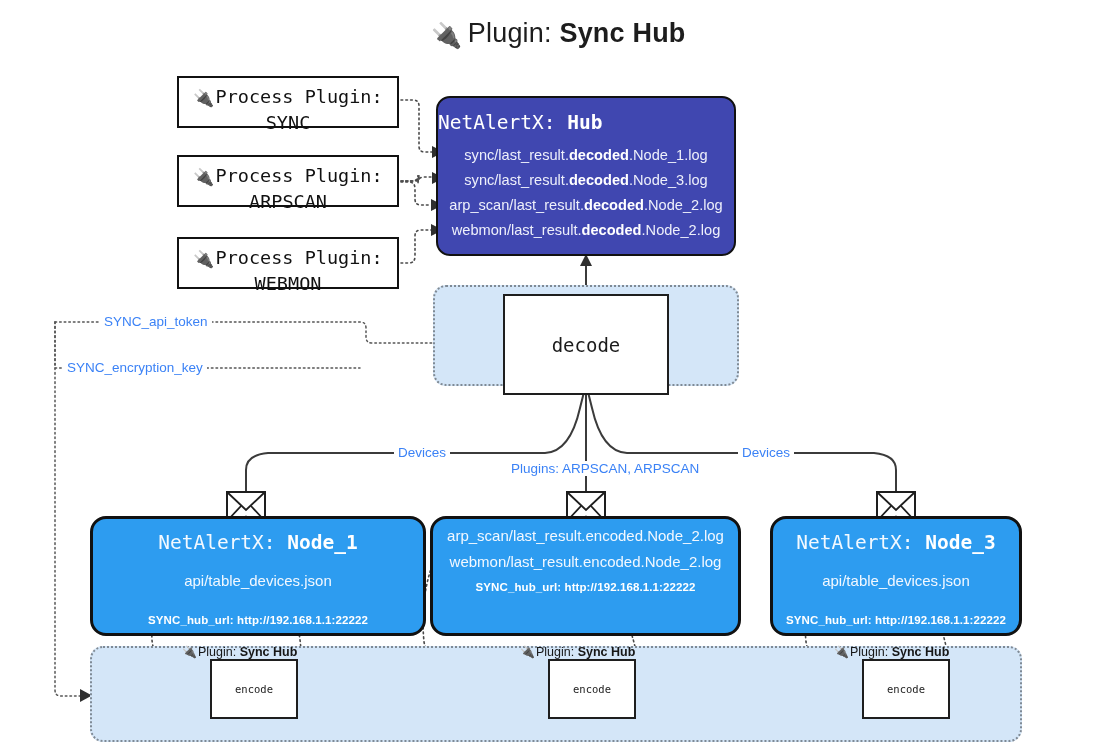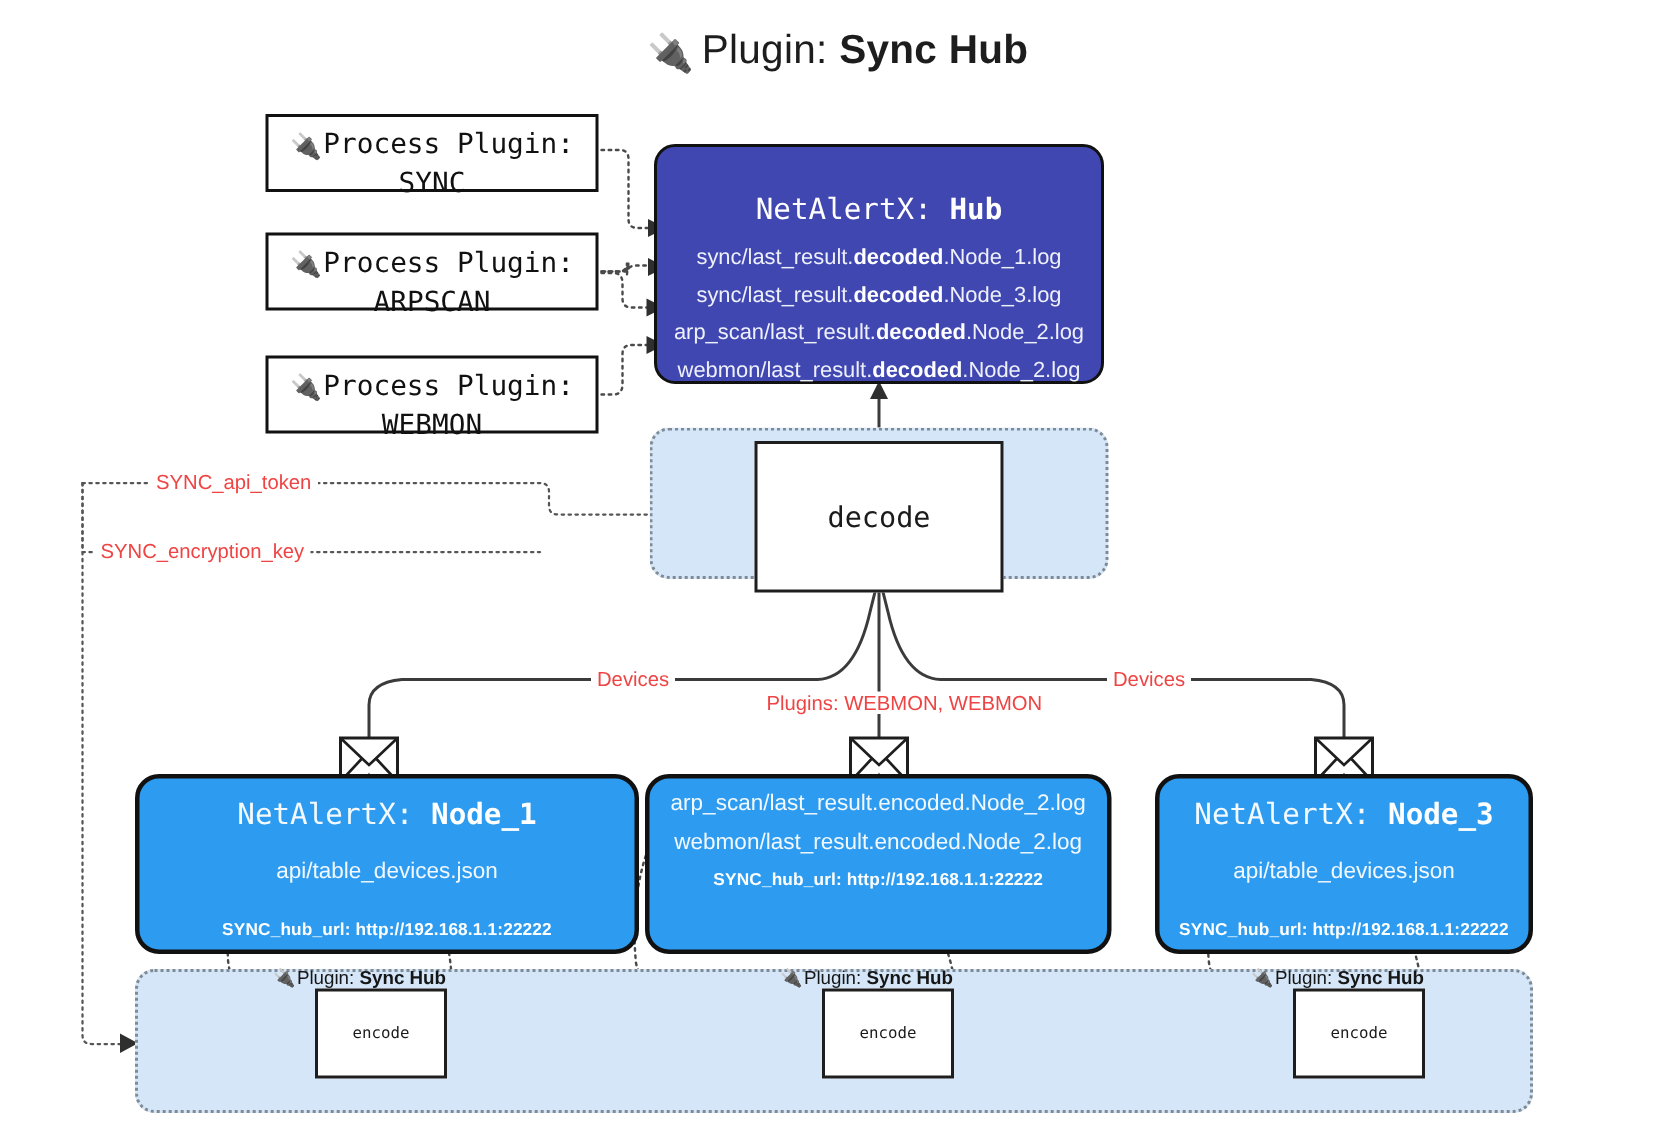--- a/index.html
+++ b/index.html
@@ -23,39 +23,39 @@
   .procbox .pl{font-family:"DejaVu Sans",sans-serif;font-size:17px;
                margin-right:1px;vertical-align:-1px;}
 
   
   #hub-url{left:445px;top:76px;width:290px;text-align:center;font-size:11.5px;
            font-weight:bold;color:#2b2b2b;letter-spacing:.1px;margin-top:32px;}
   #hub{left:436px;top:96px;width:300px;height:160px;background:#4047b0;
        border:2.5px solid #111;border-radius:14px;box-sizing:border-box;
        color:#fff;}
   #hub .hubtitle{font-family:"DejaVu Sans Mono","Liberation Mono",monospace;
-       font-size:19.5px;text-align:center;margin-top:30px;color:#ffffff;}
+       font-size:19.5px;margin-top:13px;color:#ffffff;}
   #hub .hubtitle b{font-weight:bold;}
   #hub .loglist{margin-top:9px;}
   #hub .logline{font-size:14.6px;line-height:25px;text-align:center;
        color:#eef0fb;white-space:nowrap;}
   #hub .logline b{font-weight:bold;color:#ffffff;}
 
   
   #decode-wrap{left:433px;top:285px;width:306px;height:101px;
        background:#d4e6f8;border:2px dotted #7f8a95;border-radius:13px;
        box-sizing:border-box;}
   #decode{left:503px;top:294px;width:166px;height:101px;background:#fff;
        border:2.5px solid #1e1e1e;box-sizing:border-box;
        font-family:"DejaVu Sans Mono","Liberation Mono",monospace;
        font-size:19px;color:#1b1b1b;display:flex;align-items:center;
        justify-content:center;}
 
   
-  .edgelabel{font-size:13.5px;color:#ef4444;background:#ffffff;
+  .edgelabel{font-size:13.5px;color:#3b82f6;background:#ffffff;
        padding:0 4px;white-space:nowrap;text-align:center;}
 
   
   .node{border:3px solid #111;border-radius:16px;background:#2d9cf0;
         box-sizing:border-box;color:#fff;}
   .node .ntitle{font-family:"DejaVu Sans Mono","Liberation Mono",monospace;
         font-size:19.5px;text-align:center;margin-top:12px;color:#f3f9ff;}
   .node .ntitle b{font-weight:bold;color:#ffffff;}
   .node .nline{font-size:15px;text-align:center;color:#f2f8ff;
         line-height:26px;white-space:nowrap;}
@@ -188,21 +188,21 @@
   </div>
 
   <div class="abs" id="decode-wrap"></div>
   <div class="abs" id="decode">decode</div>
 
   <div class="abs edgelabel" style="left:100px;top:314px;">SYNC_api_token</div>
   <div class="abs edgelabel" style="left:63px;top:360px;">SYNC_encryption_key</div>
 
   <div class="abs edgelabel" style="left:394px;top:445px;">Devices</div>
   <div class="abs edgelabel" style="left:738px;top:445px;">Devices</div>
-  <div class="abs edgelabel" style="left:507px;top:461px;">Plugins: WEBMON, WEBMON</div>
+  <div class="abs edgelabel" style="left:507px;top:461px;">Plugins: ARPSCAN, ARPSCAN</div>
 
   <div class="abs node" style="left:90px;top:516px;width:336px;height:120px;">
     <div class="ntitle">
       <span>NetAlertX:</span>
       <b>Node_1</b>
     </div>
     <div style="margin-top:14px;">
       <div class="nline">api/table_devices.json</div>
     </div>
     <div class="nfoot" style="margin-top:20px;">SYNC_hub_url: http://192.168.1.1:22222</div>

